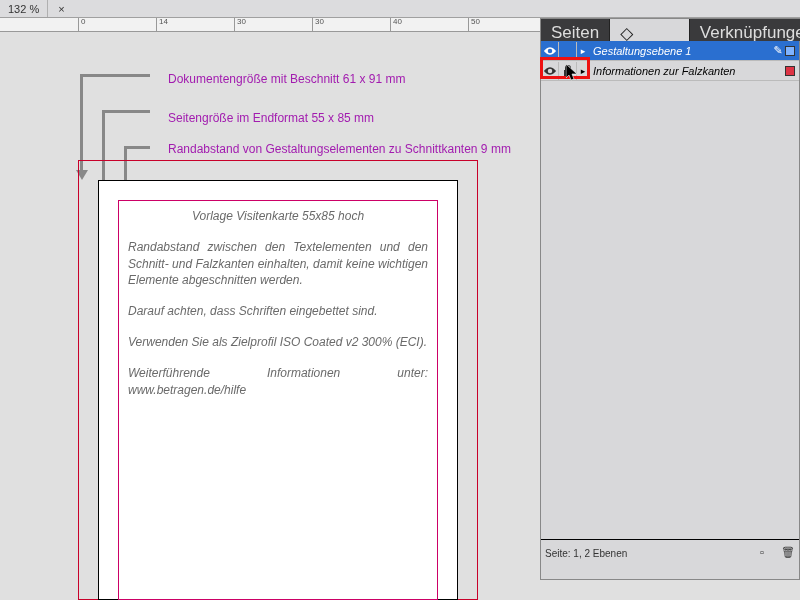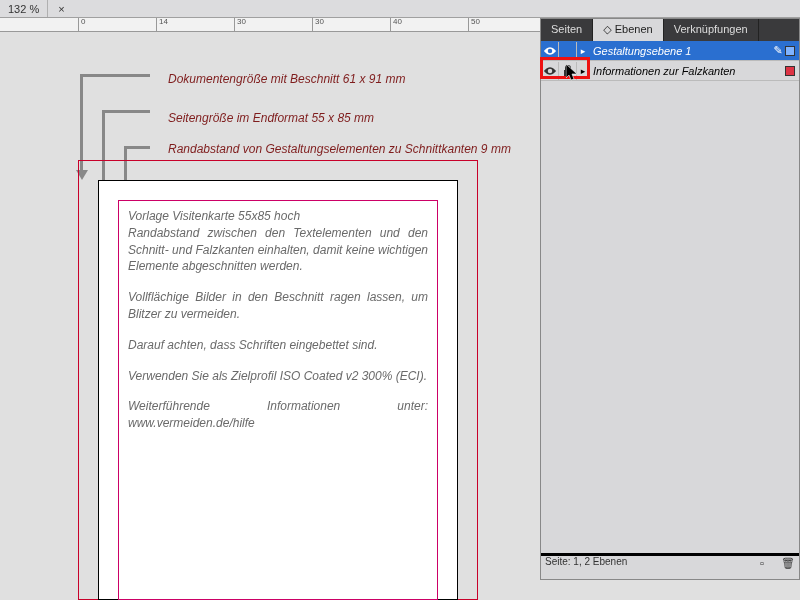--- a/index.html
+++ b/index.html
@@ -19,52 +19,52 @@
   .ruler-h .tick { position: absolute; top: 0; height: 100%; border-left: 1px solid #999; font-size: 8px; color: #555; line-height: 8px; }
   .ruler-h .tick span { position:absolute; left:2px; top:0; }
 
   
   .stage { position: absolute; left: 0; top: 14px; width: 100%; height: 568px; }
 
   
   .callout-line { position: absolute; height: 3px; background: #888; }
   .callout-line.v { width: 3px; }
   .arrowhead { position:absolute; width:0; height:0; border-left:6px solid transparent; border-right:6px solid transparent; border-top:10px solid #888; }
-  .callout-text { position: absolute; font-size: 12px; color: #7f1d1d; font-style: italic; white-space: nowrap; }
+  .callout-text { position: absolute; font-size: 12px; color: #a21caf; white-space: nowrap; }
 
   
   .bleed-box { position:absolute; left:78px; top:128px; width:400px; height:440px; border:1px solid #c8002a; background:transparent; }
   .trim-box  { position:absolute; left:98px; top:148px; width:360px; height:420px; border:1px solid #000; background:#fff; }
   .safe-box  { position:absolute; left:118px; top:168px; width:320px; height:400px; border:1px solid #c06; background:transparent; }
 
   .doc-text { position:absolute; left:128px; top:176px; width:300px; font-size:12px; color:#6a6a6a; font-style:italic; line-height:1.4; }
-  .doc-text h4 { font-weight:normal; margin-bottom:0; font-style:italic; }
+  .doc-text h4 { font-weight:normal; margin-bottom:14px; font-style:italic;text-align:center; }
   .doc-text p { margin-bottom:14px; text-align:justify; }
 
   
   .arrows { position:absolute; left:80px; top:26px; width:80px; height:160px; }
 
   
   .panel { position:absolute; left:540px; top:18px; width:260px; height:562px; background:#d8d8da; border:1px solid #888; }
   .panel-tabs { display:flex; height:22px; background:#3a3a3c; }
-  .ptab { font-size:11px; color:#ddd; padding:4px 10px; background:#3a3a3c; border-right:1px solid #222; cursor:default; }
+  .ptab { font-size:17px; color:#ddd; padding:4px 10px; background:#3a3a3c; border-right:1px solid #222; cursor:default; }
   .ptab.active { background:#d8d8da; color:#222; }
   .layer-list { background:#d8d8da; }
   .layer-row { display:flex; align-items:center; height:20px; font-size:11px; border-bottom:1px solid #bbb; position:relative; }
   .layer-row.selected { background:#2a6fd0; color:#fff; }
   .layer-row .eye, .layer-row .lock { width:18px; height:18px; display:flex; align-items:center; justify-content:center; font-size:10px; border-right:1px solid #bbb; }
   .layer-row .tri { width:12px; text-align:center; font-size:9px; }
   .layer-row .name { flex:1; padding-left:4px; font-style:italic; overflow:hidden; text-overflow:ellipsis; white-space:nowrap; }
   .layer-row .swatch { width:10px; height:10px; margin-right:4px; border:1px solid #333; }
   .layer-row .penbox { width:14px; display:flex; align-items:center; justify-content:center; }
   .red-highlight { position:absolute; left:540px; top:57px; width:50px; height:22px; border:3px solid #e11; pointer-events:none; z-index:5; }
   .cursor { position:absolute; left:566px; top:64px; font-size:12px; color:#000; z-index:6; pointer-events:none; }
 
   .panel-body { height:498px; overflow:hidden; }
-  .panel-footer { display:flex; align-items:flex-start; height:20px; border-top:3px solid #000000; font-size:10px; color:#333; padding:0 4px; justify-content:space-between;margin-top:14px; }
+  .panel-footer { display:flex; align-items:flex-end; height:20px; border-top:1px solid #000000; font-size:10px; color:#333; padding:0 4px; justify-content:space-between; }
   .panel-footer .ficons { display:flex; gap:12px; }
   .panel-footer .ficon { width:14px; height:14px; display:flex; align-items:center; justify-content:center; font-size:11px; color:#333; cursor:default; }
 
   svg.eye-svg { width:12px; height:10px; }
 </style>
 </head>
 <body>
 
 <div class="zoom-bar">
   <div class="zoom">132 %</div>
@@ -114,24 +114,23 @@
     <div class="callout-text" style="left:168px; top:79px;">Seitengröße im Endformat  55 x 85   mm</div>
     <div class="callout-text" style="left:168px; top:110px;">Randabstand von Gestaltungselementen zu Schnittkanten 9 mm</div>
 
     <div class="bleed-box"></div>
     <div class="trim-box"></div>
     <div class="safe-box"></div>
 
     <div class="doc-text">
       <h4>Vorlage Visitenkarte  55x85 hoch</h4>
       <p>Randabstand zwischen den Textelemen­ten und den Schnitt- und Falzkanten einhalten, damit keine wichtigen Elemente abgeschnitten werden.</p>
-      <p>Vollflächige Bilder in den Beschnitt ragen lassen, um Blitzer zu vermeiden.</p>
       <p>Darauf achten, dass Schriften eingebettet sind.</p>
       <p>Verwenden Sie als Zielprofil ISO Coated v2 300% (ECI).</p>
-      <p>Weiterführende Informationen unter: www.vermeiden.de/hilfe</p>
+      <p>Weiterführende Informationen unter: www.betragen.de/hilfe</p>
     </div>
   </div>
 </div>
 
 <div class="panel">
   <div class="panel-tabs">
     <div class="ptab">Seiten</div>
     <div class="ptab active"><span>◇</span> <span>Ebenen</span></div>
     <div class="ptab">Verknüpfungen</div>
   </div>

